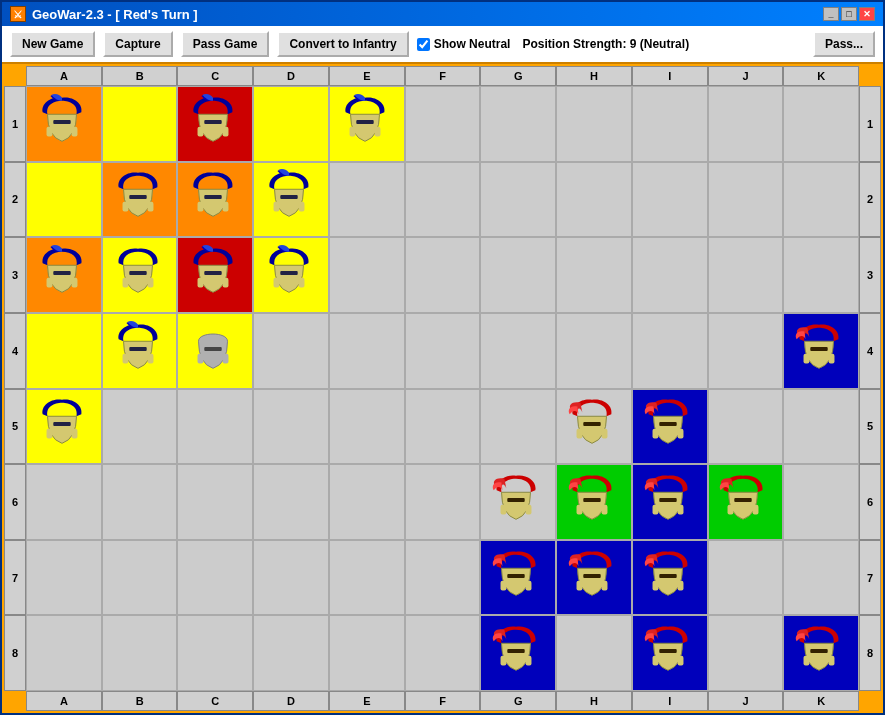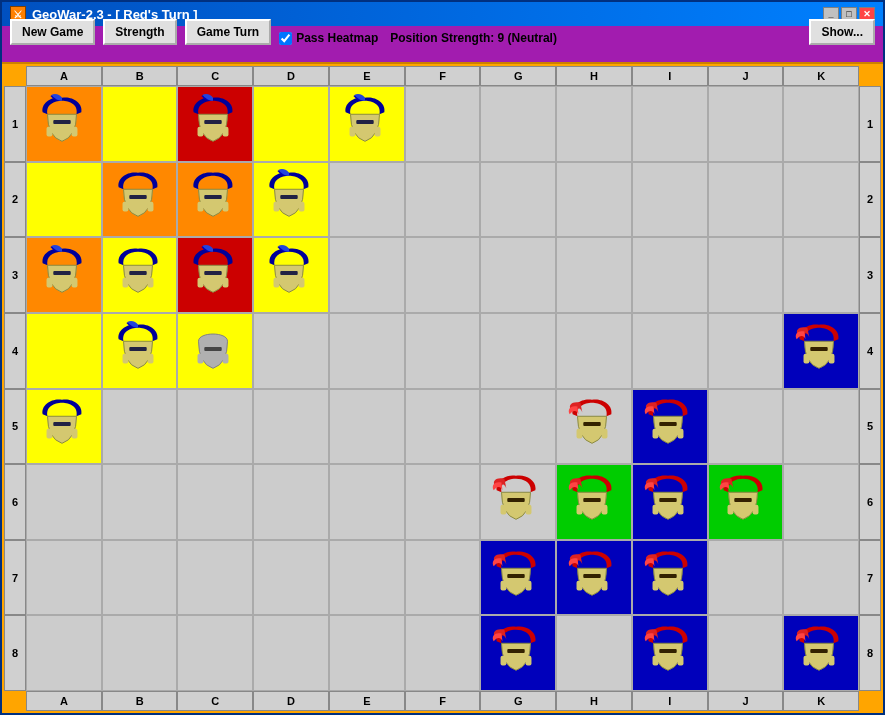--- a/index.html
+++ b/index.html
@@ -55,24 +55,24 @@
       background: #c0c0c0;
       font-size: 9px;
       display: flex;
       align-items: center;
       justify-content: center;
       cursor: pointer;
       color: black;
     }
     .title-btn.close { background: #ff4444; color: white; }
     .toolbar {
-      background: #a21caf;
+      background: #ffffff;
       padding: 17px 8px;
       display: flex;
-      align-items: flex-end;
+      align-items: center;
       gap: 8px;
       height: 38px;
       flex-shrink: 0;
       border-bottom: 2px solid #cc8000;
     }
     .toolbar button {
       padding: 3px 10px;
       background: #e0e0e0;
       border: 2px outset #ffffff;
       cursor: pointer;
@@ -184,28 +184,29 @@
     </div>
     <div class="title-controls">
       <div class="title-btn">_</div>
       <div class="title-btn">□</div>
       <div class="title-btn close">✕</div>
     </div>
   </div>
 
   <div class="toolbar">
     <button>New Game</button>
-    <button>Strength</button>
-    <button>Game Turn</button>
+    <button>Capture</button>
+    <button>Pass Game</button>
+    <button>Convert to Infantry</button>
     <label class="checkbox-label">
       <input type="checkbox" checked="" style="">
-      <span>Pass Heatmap</span>
+      <span>Show Neutral</span>
     </label>
     <span class="position-strength">Position Strength: 9 (Neutral)</span>
-    <button class="about-btn">Show...</button>
+    <button class="about-btn">Pass...</button>
   </div>
 
   <div class="game-area">
     <div class="grid-container">
 
       <div class="col-header-row">
         <div class="row-label-col"></div>
         <div class="col-header">A</div>
         <div class="col-header">B</div>
         <div class="col-header">C</div>

